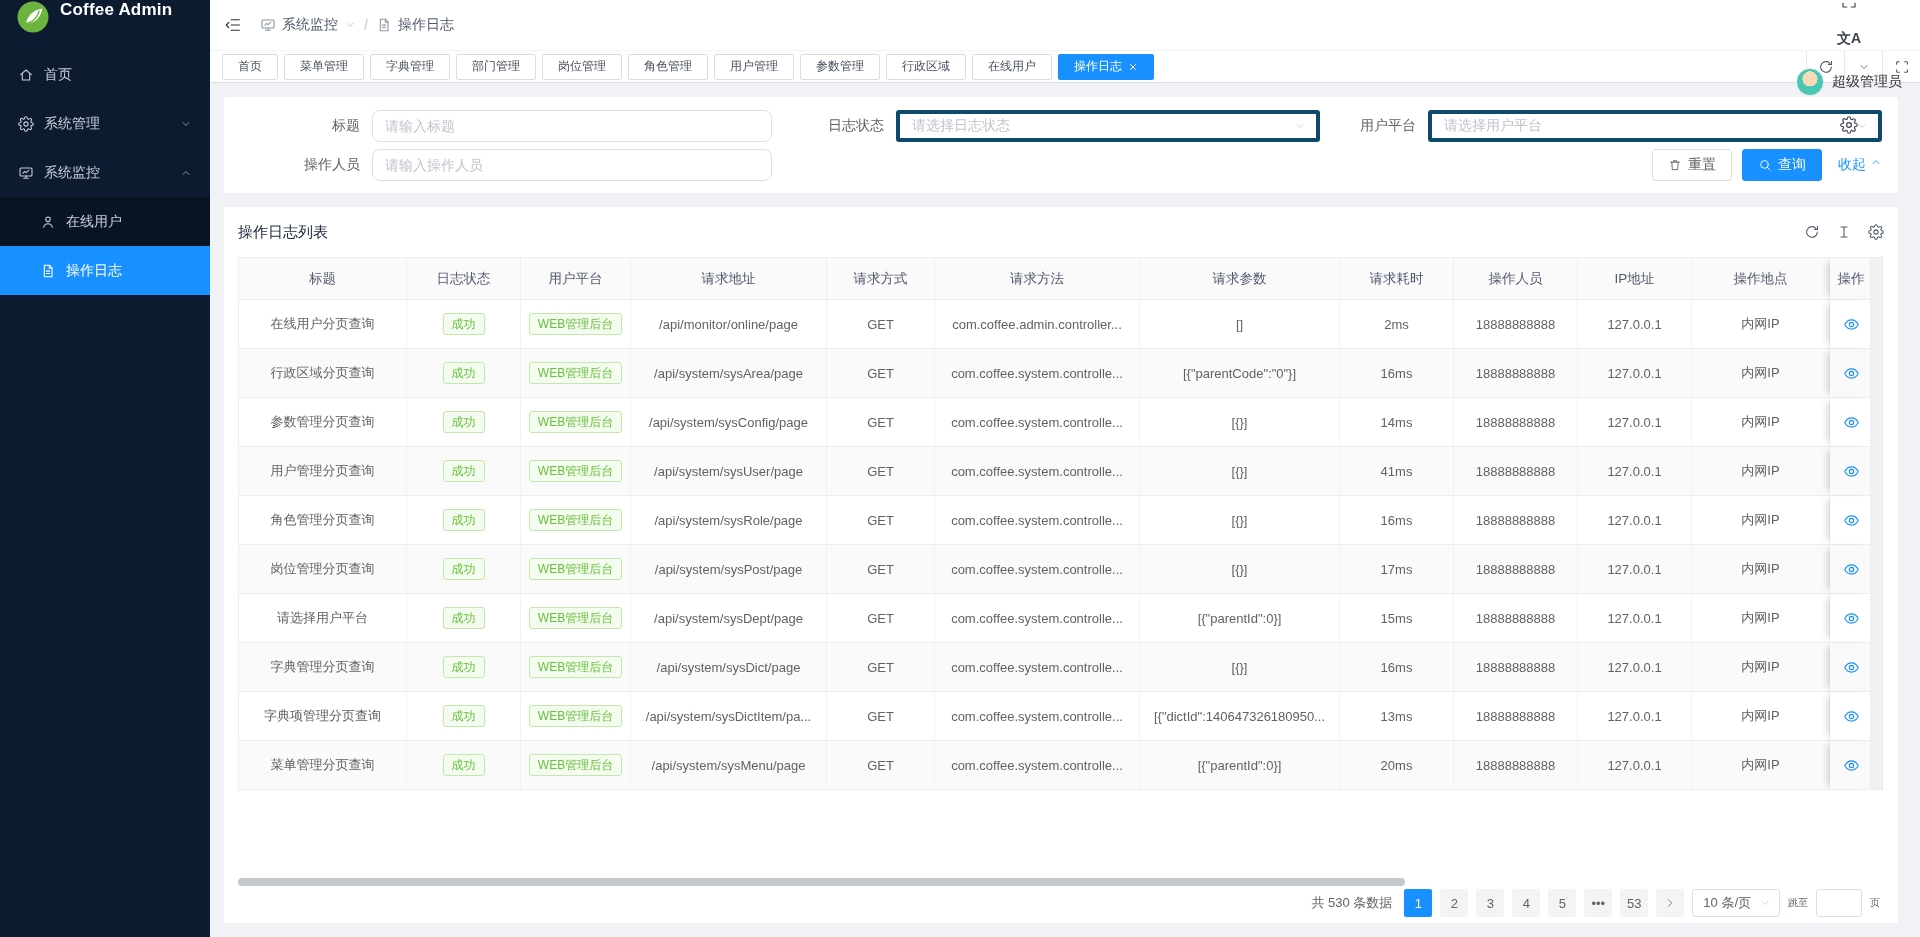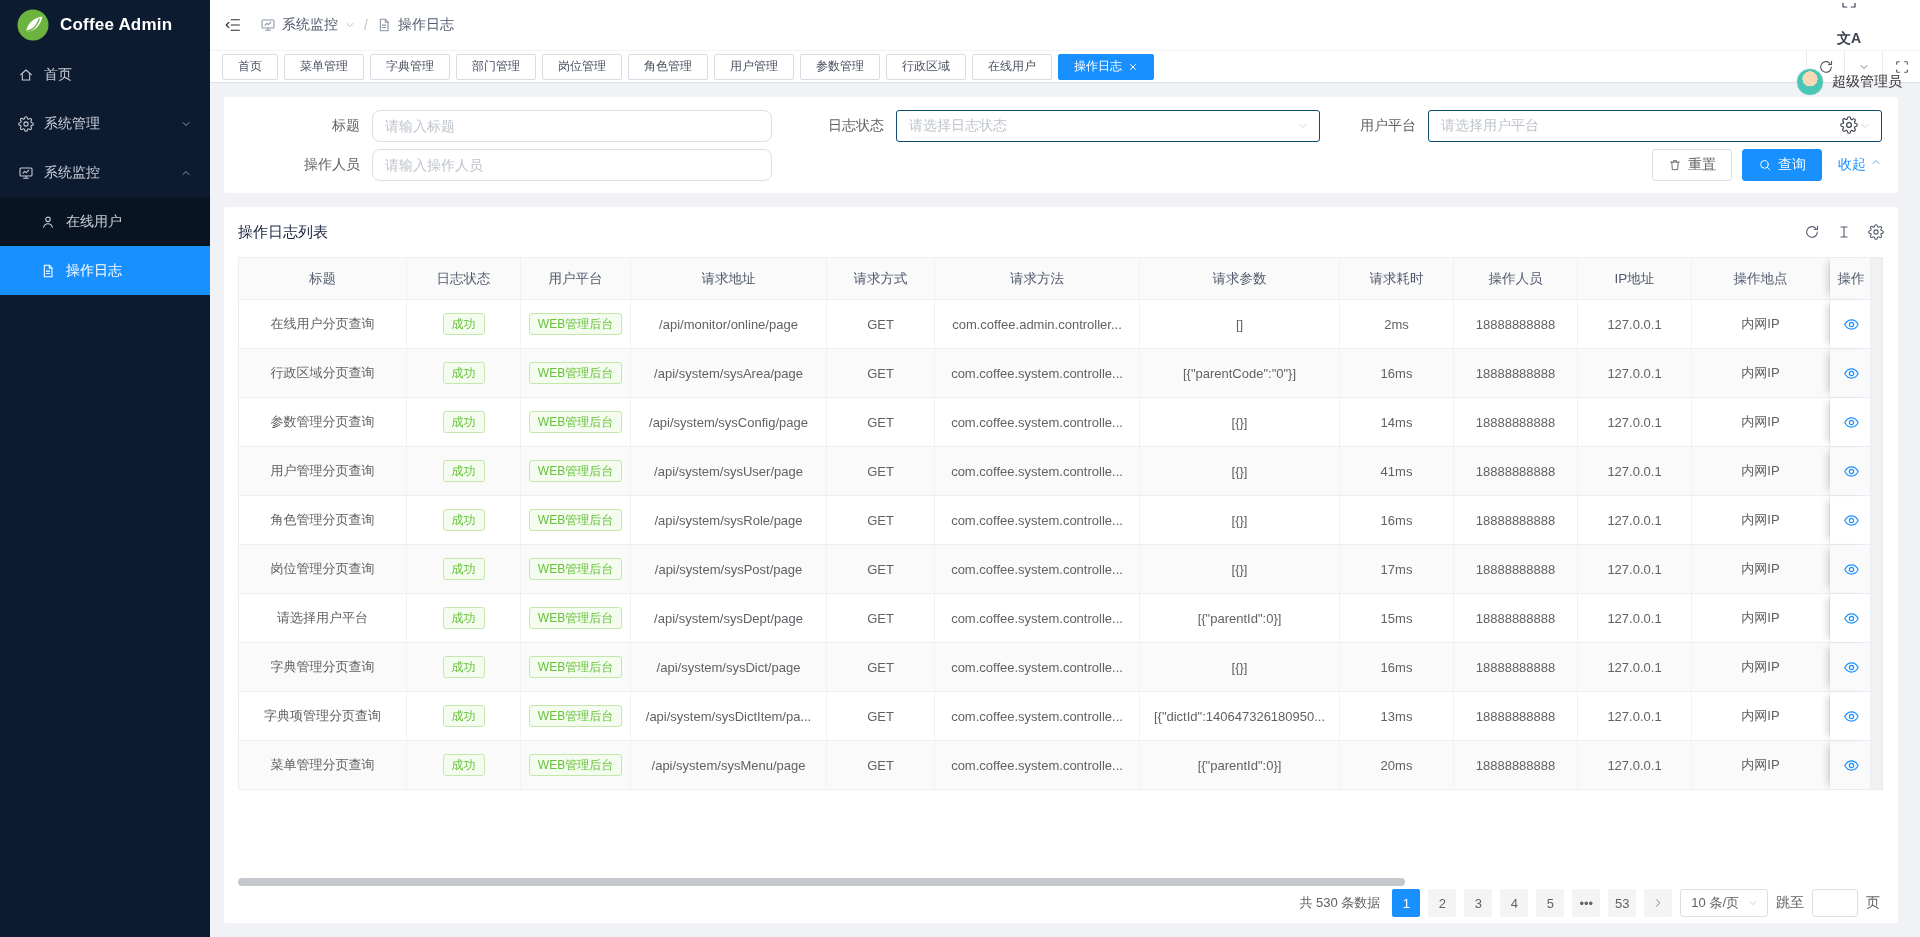--- a/index.html
+++ b/index.html
@@ -6,21 +6,21 @@
   html,body { width:1920px; height:937px; overflow:hidden; }
   body { font-family:"Liberation Sans","DejaVu Sans",sans-serif; background:#f0f2f5; color:#333; }
   .app { position:relative; width:1920px; height:937px; background:#f0f2f5; display:flex; }
 
   svg.ic { width:16px; height:16px; fill:none; stroke:currentColor; stroke-width:1.6; stroke-linecap:round; stroke-linejoin:round; flex:none; }
   svg.ic-sm { width:12px; height:12px; }
   svg.ic-lg { width:18px; height:18px; }
 
   
   .sidebar { width:210px; height:100%; background:#0d1b30; flex:none; display:flex; flex-direction:column; }
-  .logo { height:50px; display:flex; align-items:center; gap:10px; padding-left:16px; }
+  .logo { height:50px; display:flex; align-items:flex-start; gap:10px; padding-left:16px; }
   .logo-text { color:#fff; font-weight:bold; font-size:17px; letter-spacing:.2px; }
   .menu-item { height:49px; display:flex; align-items:center; gap:10px; padding:0 18px; color:#c9ced8; font-size:14px; cursor:pointer; }
   .menu-item .chev { margin-left:auto; color:#aab2bf; }
   .submenu { background:#091423; }
   .sub-item { height:49px; display:flex; align-items:center; gap:10px; padding:0 18px 0 40px; color:#c9ced8; font-size:14px; cursor:pointer; }
   .sub-item.active { background:#1890ff; color:#fff; }
 
   
   .main { flex:1; display:flex; flex-direction:column; min-width:0; }
 
@@ -48,21 +48,21 @@
 
   
   .search-card { background:#fff; border-radius:3px; padding:13px 16px 12px; flex:none; }
   .s-row { display:flex; align-items:center; height:32px; }
   .s-row + .s-row { margin-top:7px; }
   .f-label { font-size:14px; color:#606266; text-align:right; padding-right:12px; flex:none; }
   .w-label1 { width:132px; } .w-label2 { width:124px; } .w-label3 { width:108px; }
   .inp { height:32px; border:1px solid #dcdfe6; border-radius:8px; padding:0 12px; font-size:14px; color:#606266; outline:none; background:#fff; font-family:inherit; }
   .inp::placeholder { color:#bfc4cc; }
   .w-inp { width:400px; flex:none; }
-  .select { height:32px; border:1px solid #0c4a6e; border-radius:3px; padding:0 10px 0 12px; display:flex; align-items:center; background:#fff; cursor:pointer; }
+  .select { height:32px; border:4px solid #0c4a6e; border-radius:3px; padding:0 10px 0 12px; display:flex; align-items:center; background:#fff; cursor:pointer; }
   .select .ph { font-size:14px; color:#bfc4cc; flex:1; white-space:nowrap; overflow:hidden; }
   .select .chev { color:#c0c4cc; }
   .w-sel2 { width:424px; flex:none; }
   .w-sel3 { flex:1; }
   .spacer { flex:1; }
   .btn { height:32px; border-radius:3px; font-size:14px; display:inline-flex; align-items:center; gap:6px; padding:0 15px; cursor:pointer; font-family:inherit; }
   .btn-reset { background:#fff; border:1px solid #dcdfe6; color:#606266; }
   .btn-query { background:#1890ff; border:1px solid #1890ff; color:#fff; margin-left:10px; }
   .link-collapse { display:inline-flex; gap:4px; color:#1890ff; font-size:14px; margin-left:16px; cursor:pointer; }
 
@@ -100,21 +100,21 @@
 
   
   .pagination { position:absolute; right:18px; top:682px; height:28px; display:flex; align-items:center; gap:8px; }
   .pg-total { font-size:13px; color:#606266; margin-right:4px; }
   .pages { display:flex; align-items:center; gap:8px; }
   .pg-btn { min-width:28px; height:28px; padding:0 5px; border-radius:2px; background:#f4f4f5; color:#606266; font-size:13px; display:flex; align-items:center; justify-content:center; cursor:pointer; }
   .pg-btn.active { background:#1890ff; color:#fff; }
   .pg-next { min-width:28px; height:28px; border-radius:2px; background:#f4f4f5; color:#606266; display:flex; align-items:center; justify-content:center; cursor:pointer; }
   .pg-size { height:28px; border:1px solid #dcdfe6; border-radius:3px; background:#fff; display:flex; align-items:center; gap:8px; padding:0 8px 0 10px; font-size:13px; color:#606266; cursor:pointer; }
   .pg-size .chev { color:#c0c4cc; }
-  .pg-jump { font-size:14px; color:#606266; }
+  .pg-jump { font-size:10px; color:#606266; }
   .pg-input { width:46px; height:28px; border:1px solid #dcdfe6; border-radius:3px; outline:none; padding:0 6px; font-size:13px; color:#606266; }
 </style>
 </head>
 <body>
 
 <svg width="0" height="0" style="position:absolute">
   <defs>
     <symbol id="i-home" viewBox="0 0 24 24">
         <path d="M4 11.5 12 4.5l8 7"></path>
         <path d="M6.5 9.7V19.5h11V9.7"></path>

